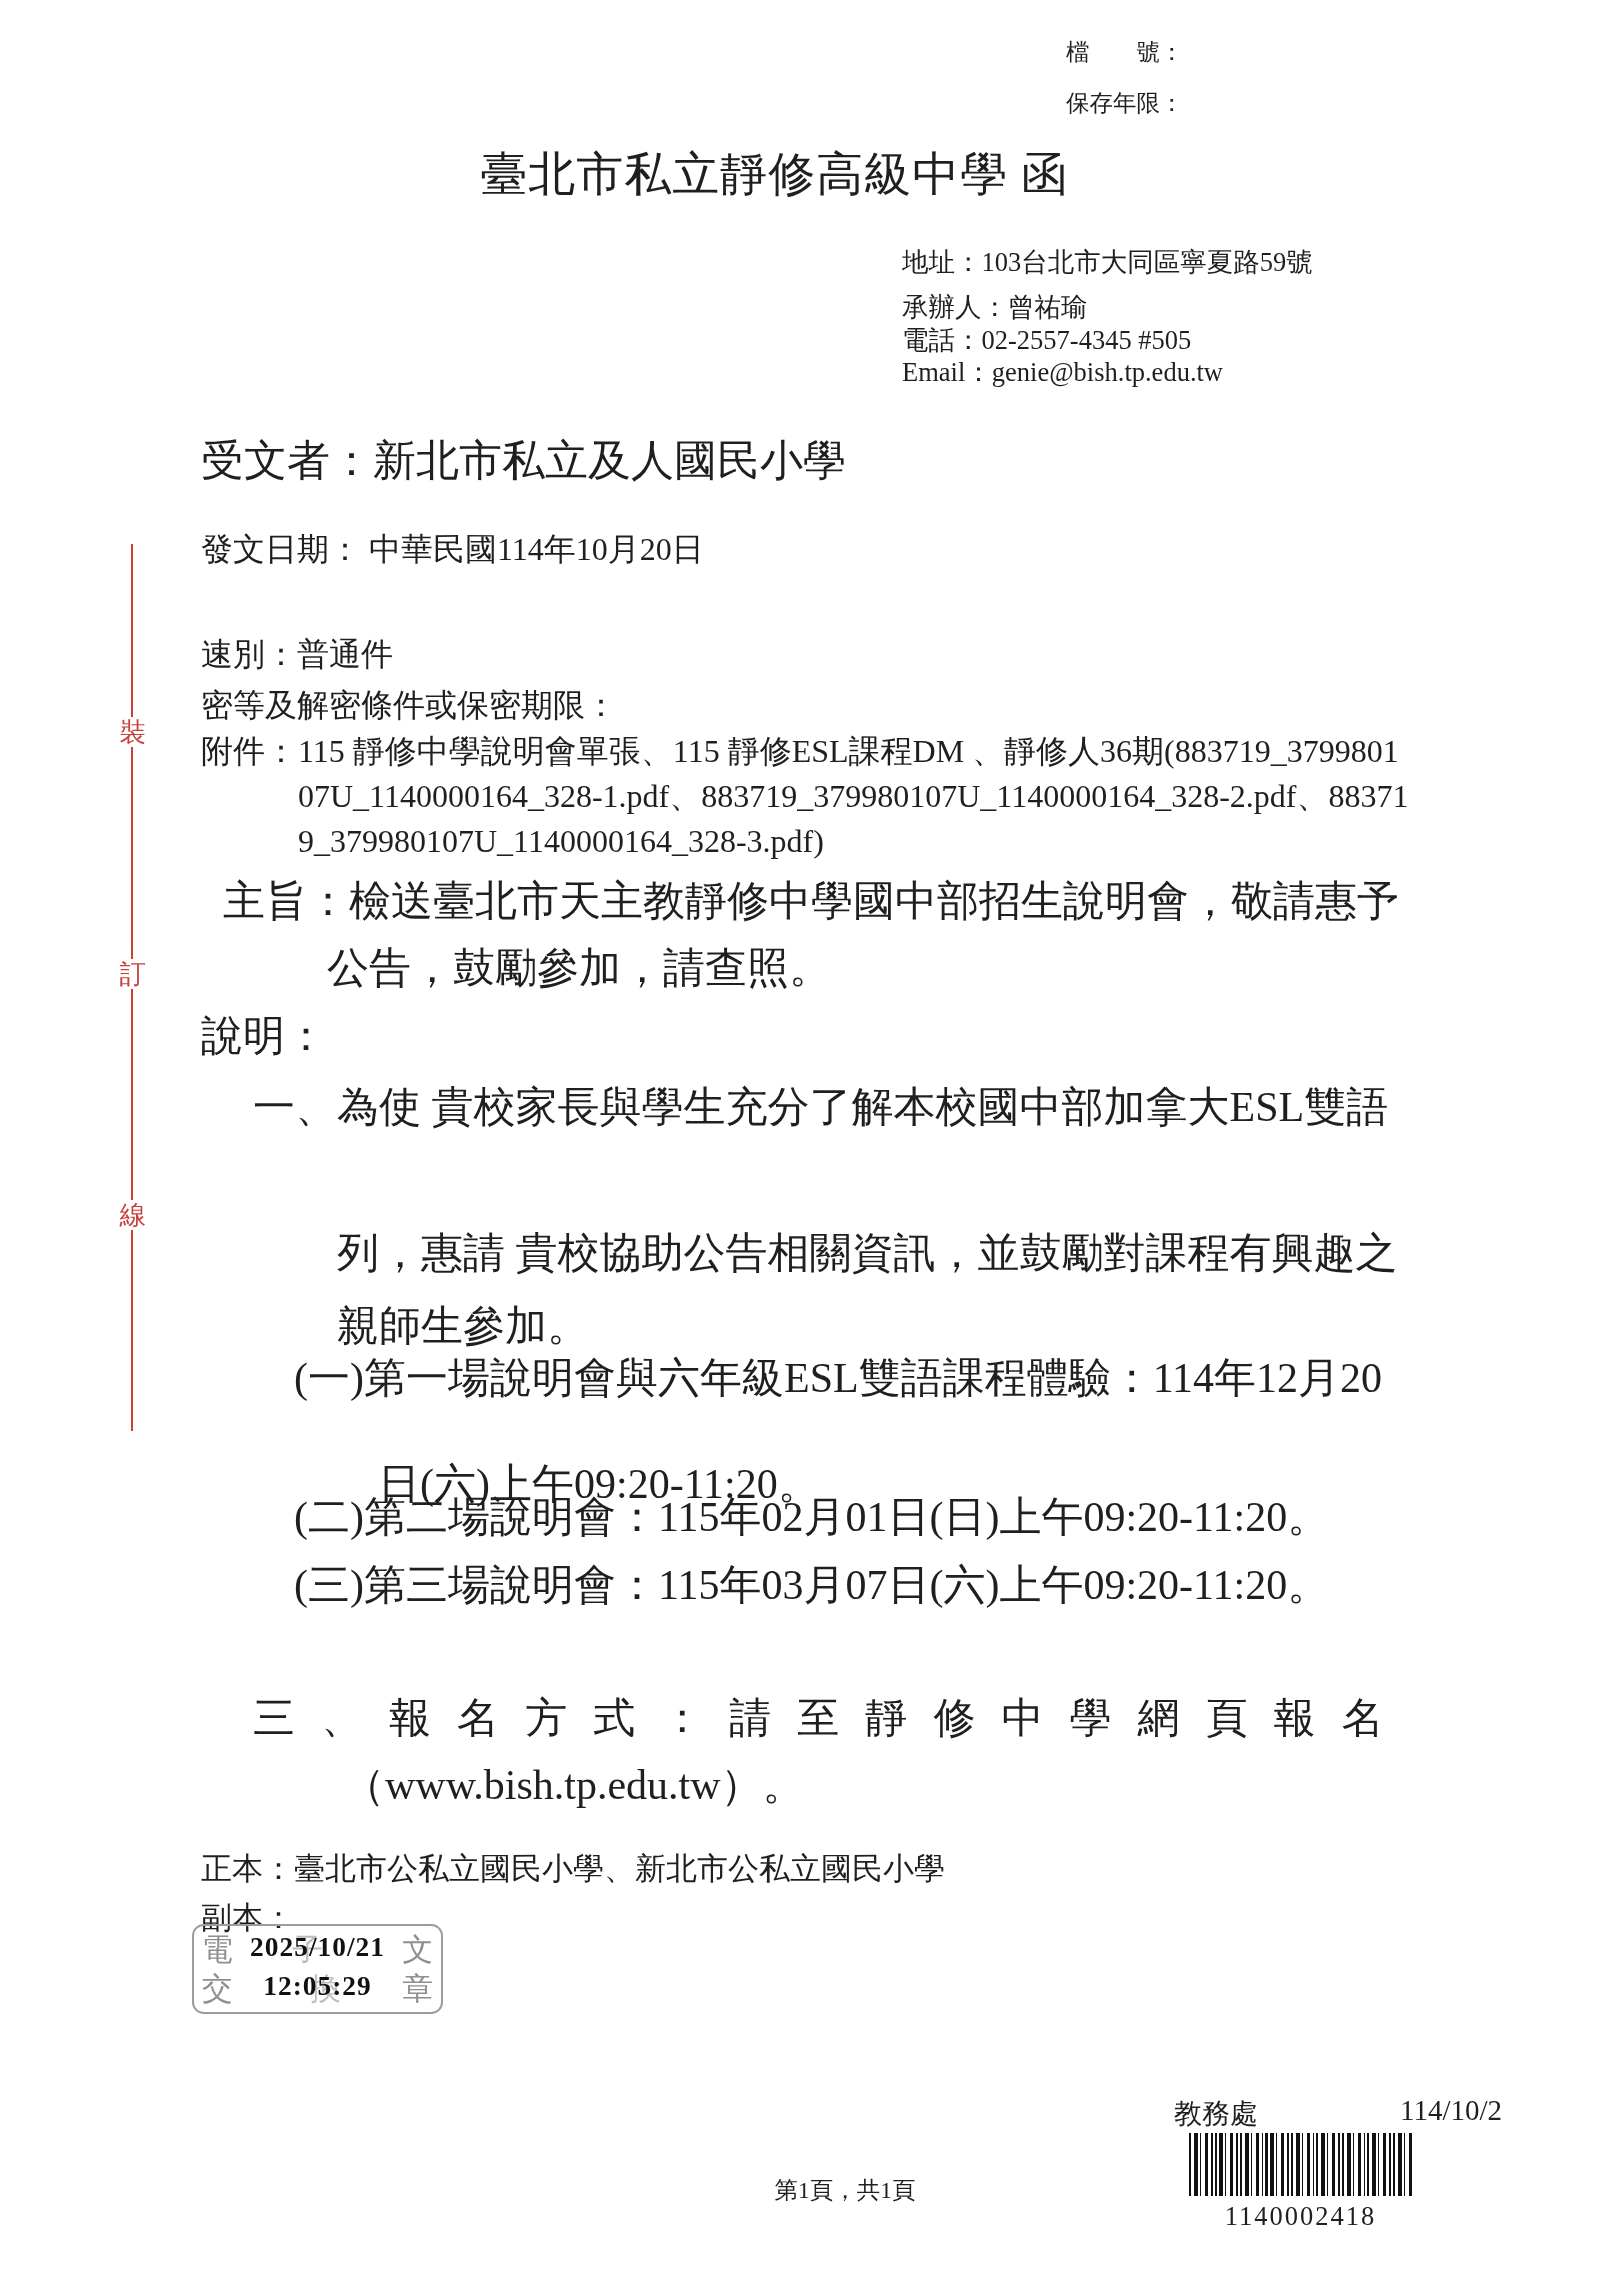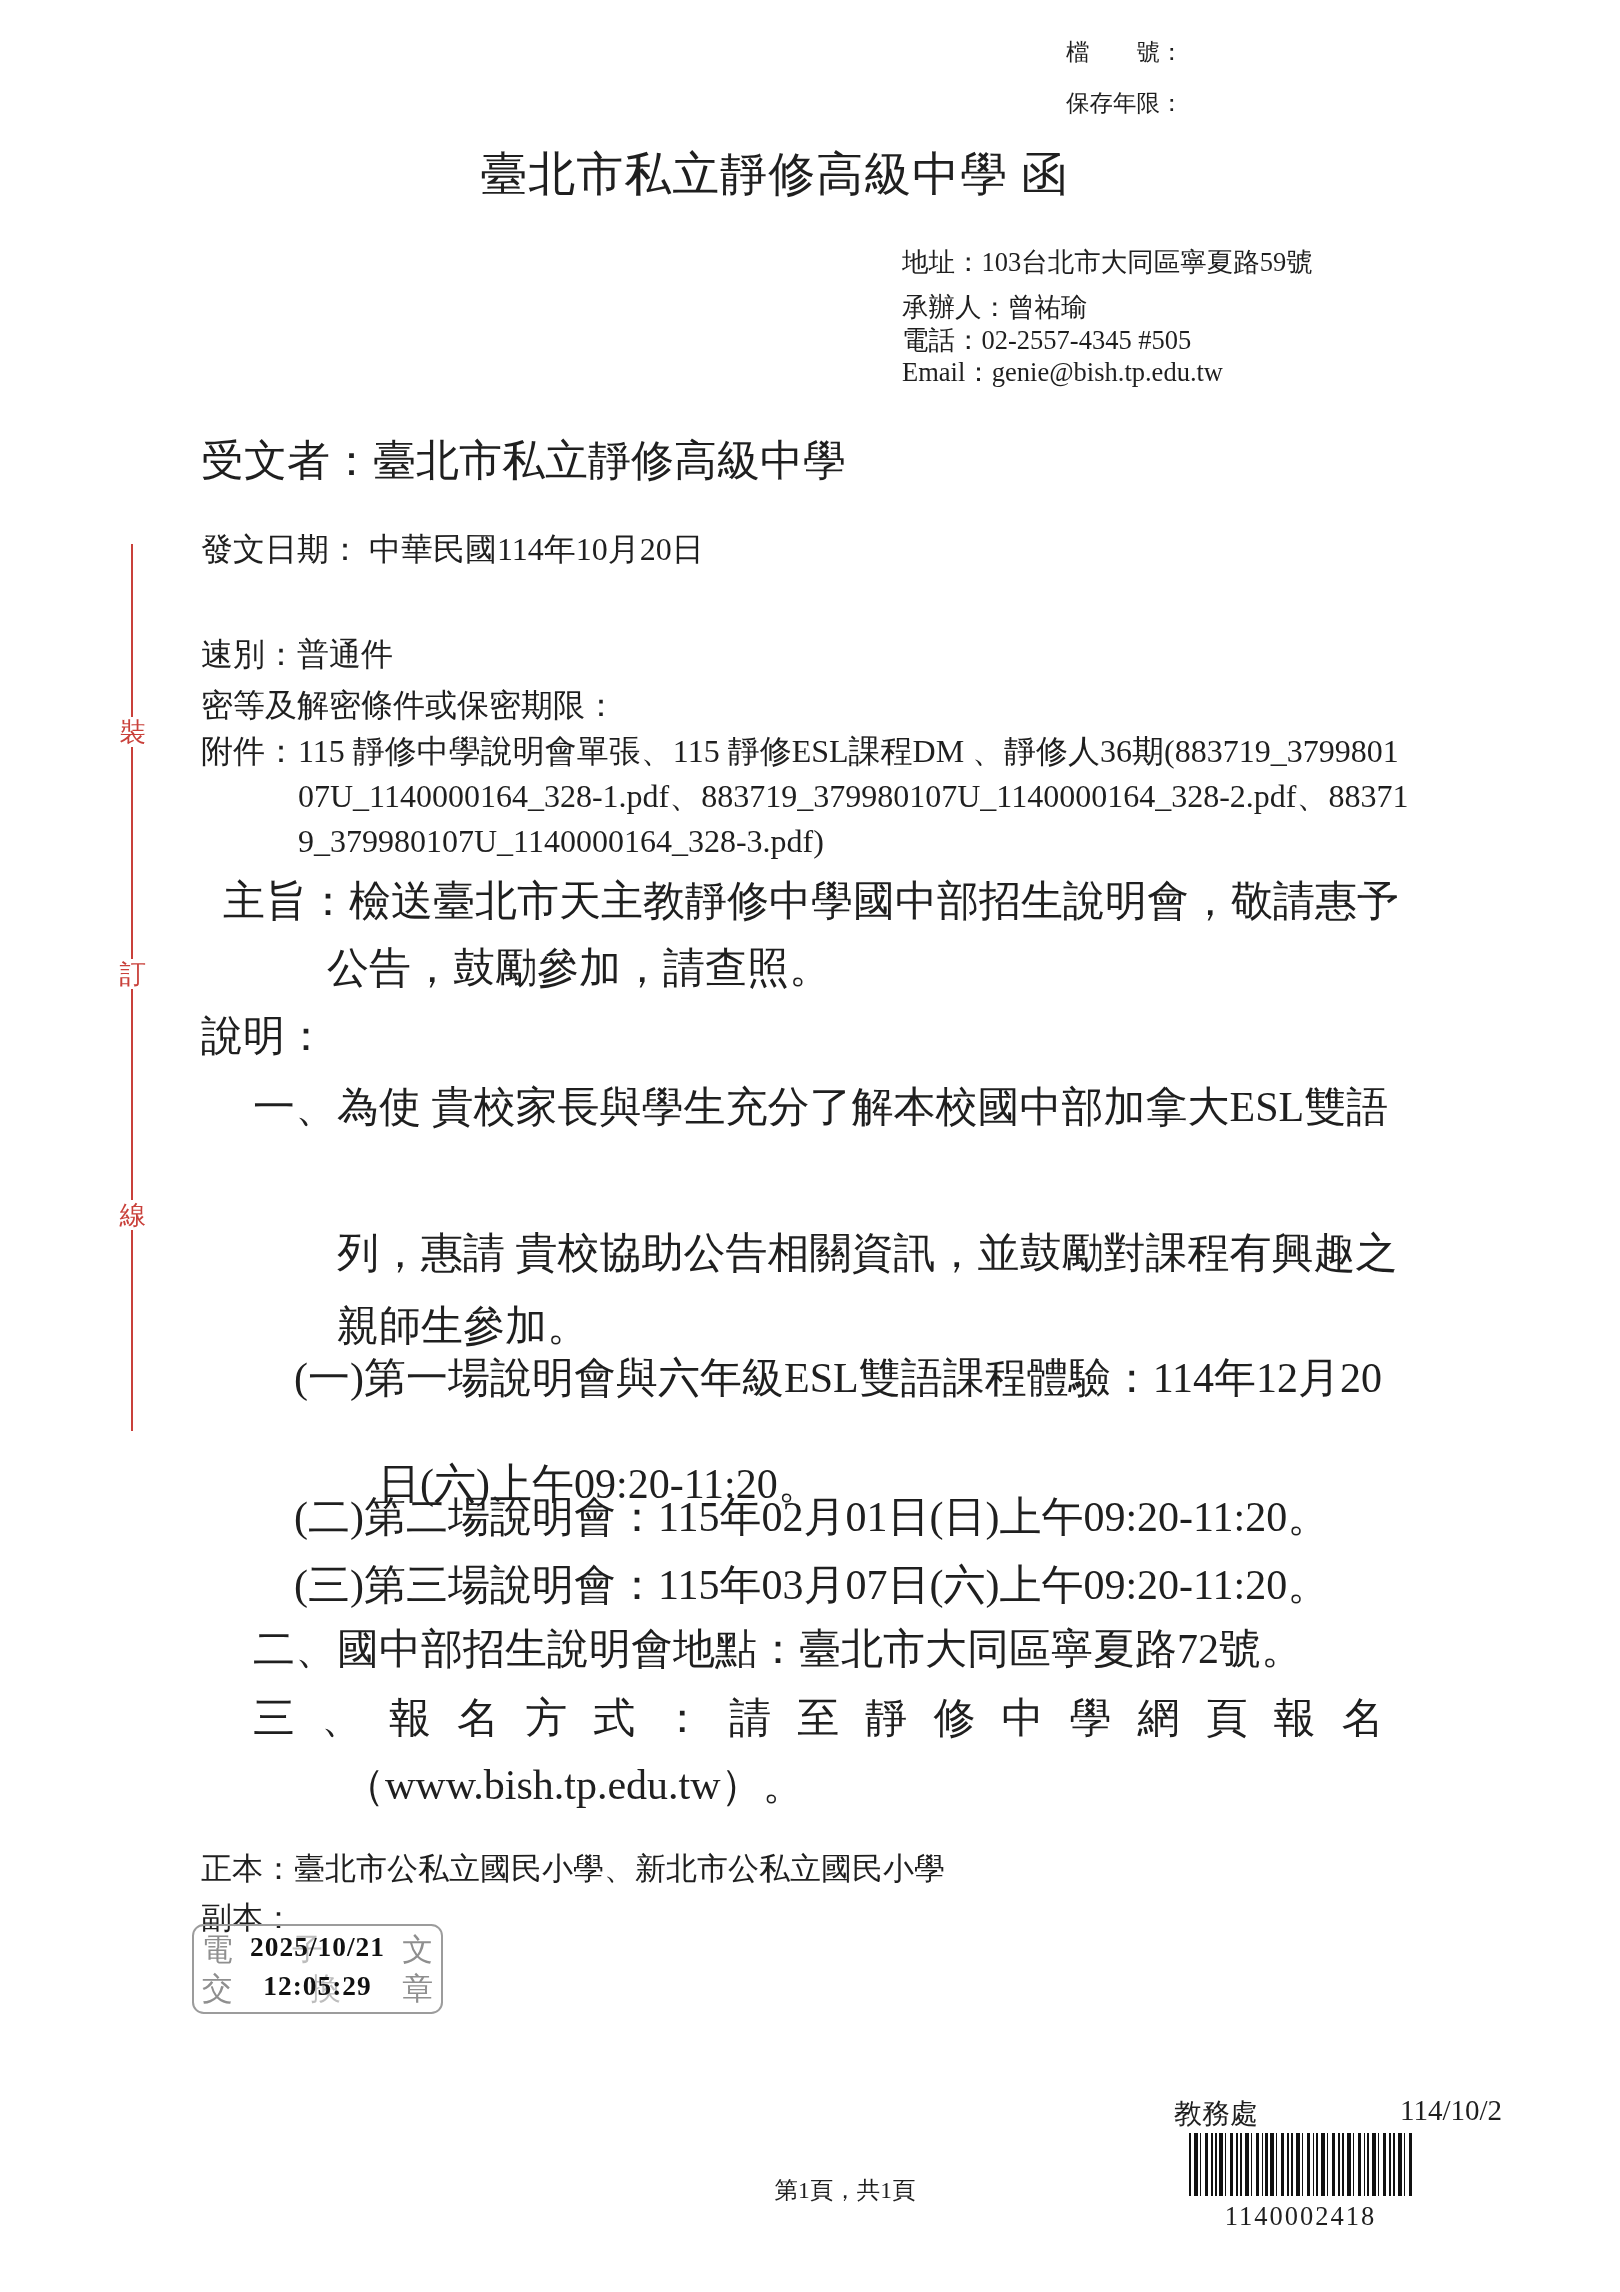--- a/index.html
+++ b/index.html
@@ -50,21 +50,21 @@
   <div class="abs meta" style="left:1066px;top:39px;">檔　　號：</div>
   <div class="abs meta" style="left:1066px;top:90px;">保存年限：</div>
 
   <div class="abs title" style="left:0;top:147px;width:1549px;text-align:center;">臺北市私立靜修高級中學 函</div>
 
   <div class="abs contact" style="left:902px;top:247px;">地址：103台北市大同區寧夏路59號</div>
   <div class="abs contact" style="left:902px;top:292px;">承辦人：曾祐瑜</div>
   <div class="abs contact" style="left:902px;top:325px;">電話：02-2557-4345 #505</div>
   <div class="abs contact" style="left:902px;top:357px;">Email：genie@bish.tp.edu.tw</div>
 
-  <div class="abs recipient" style="left:201px;top:436px;">受文者：臺北市私立靜修高級中學</div>
+  <div class="abs recipient" style="left:201px;top:436px;">受文者：新北市私立及人國民小學</div>
 
   <div class="abs docinfo" style="left:201px;top:531px;">發文日期： 中華民國114年10月20日</div>
   <div class="abs docinfo" style="left:201px;top:636px;">速別：普通件</div>
   <div class="abs docinfo" style="left:201px;top:687px;">密等及解密條件或保密期限：</div>
 
   <div class="abs docinfo" style="left:201px;top:733px;">附件：</div>
   <div class="abs docinfo" style="left:298px;top:733px;">115 靜修中學說明會單張、115 靜修ESL課程DM 、靜修人36期(883719_3799801</div>
   <div class="abs docinfo" style="left:298px;top:778px;">07U_1140000164_328-1.pdf、883719_379980107U_1140000164_328-2.pdf、88371</div>
   <div class="abs docinfo" style="left:298px;top:823px;">9_379980107U_1140000164_328-3.pdf)</div>
 
@@ -75,21 +75,20 @@
 
   <div class="abs body-text" style="left:253px;top:1083px;">一、為使 貴校家長與學生充分了解本校國中部加拿大ESL雙語</div>
   <div class="abs body-text" style="left:337px;top:1229px;">列，惠請 貴校協助公告相關資訊，並鼓勵對課程有興趣之</div>
   <div class="abs body-text" style="left:337px;top:1302px;">親師生參加。</div>
 
   <div class="abs body-text" style="left:294px;top:1354px;">(一)第一場說明會與六年級ESL雙語課程體驗：114年12月20</div>
   <div class="abs body-text" style="left:378px;top:1460px;">日(六)上午09:20-11:20。</div>
   <div class="abs body-text" style="left:294px;top:1493px;">(二)第二場說明會：115年02月01日(日)上午09:20-11:20。</div>
   <div class="abs body-text" style="left:294px;top:1561px;">(三)第三場說明會：115年03月07日(六)上午09:20-11:20。</div>
 
-  <div class="abs body-text" style="left:253px;top:1625px;">二、國中部招生說明會地點：臺北市大同區寧夏路72號。</div>
   <div class="abs body-text spread" style="left:253px;top:1694px;">三、報名方式：請至靜修中學網頁報名</div>
   <div class="abs body-text" style="left:343px;top:1761px;text-align:center;">（www.bish.tp.edu.tw）。</div>
 
   <div class="abs small-note" style="left:201px;top:1851px;">正本：臺北市公私立國民小學、新北市公私立國民小學</div>
   <div class="abs small-note" style="left:201px;top:1900px;">副本：</div>
 
   <div class="stamp">
     <span class="stamp-char" style="left:7.8px;top:7.8px;">電</span>
     <span class="stamp-char stamp-faint" style="left:98px;top:7.8px;">子</span>
     <span class="stamp-char" style="right:7.8px;top:7.8px;">文</span>

